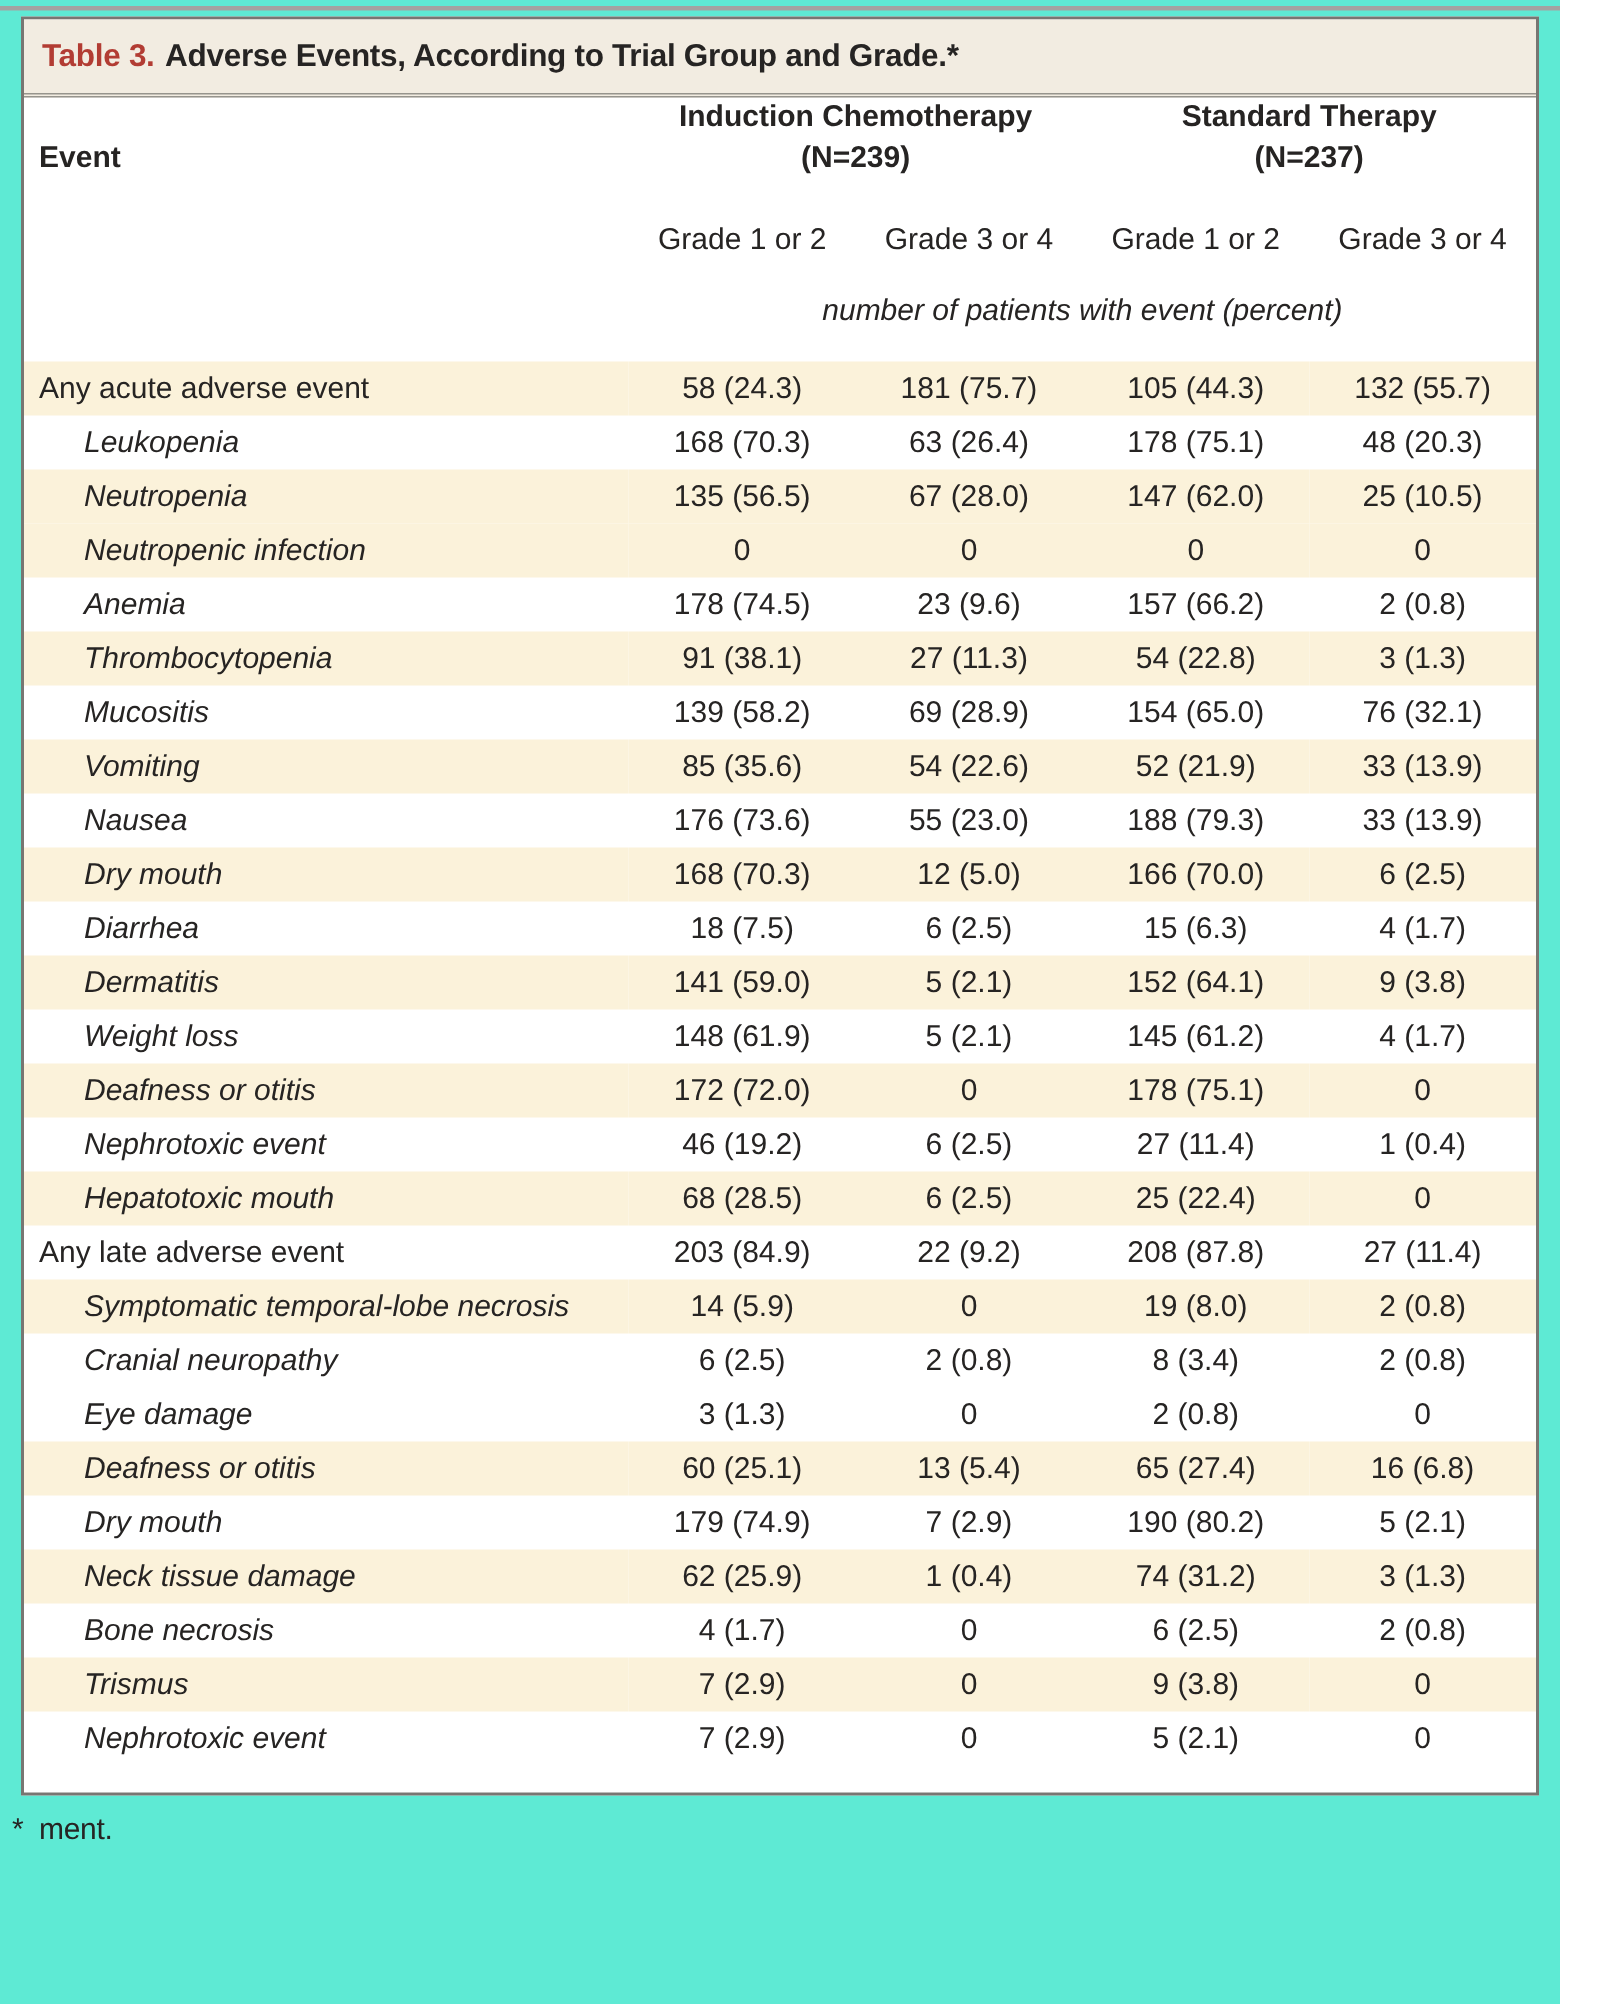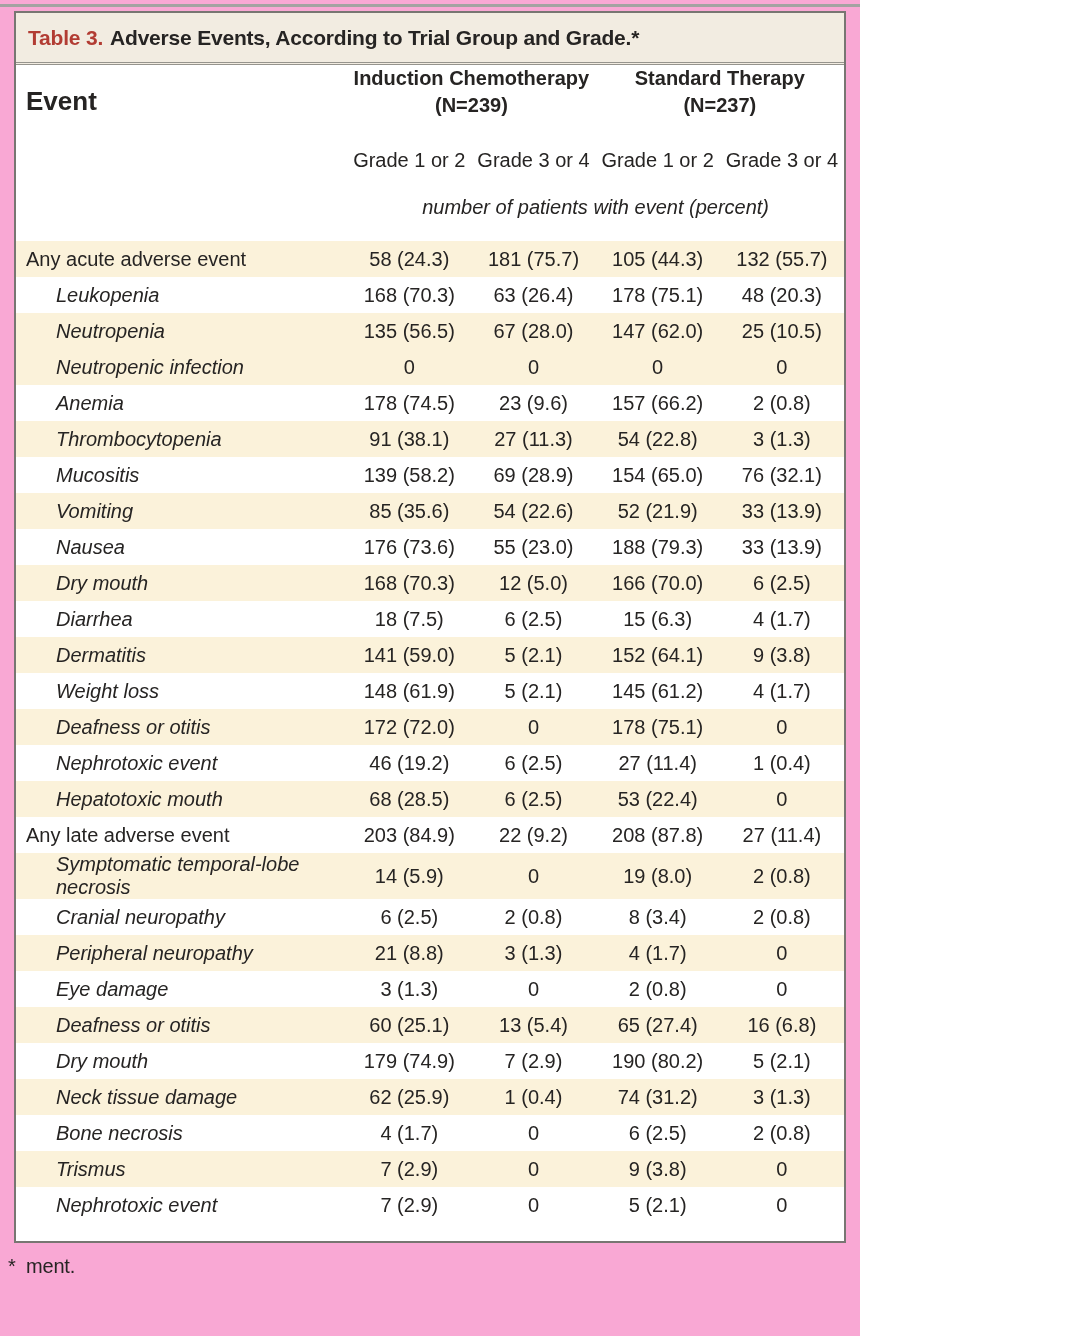--- a/index.html
+++ b/index.html
@@ -4,23 +4,23 @@
 <style>
   html, body {
     margin: 0;
     padding: 0;
     background: #ffffff;
     font-family: "Liberation Sans", "DejaVu Sans", sans-serif;
     color: #262423;
   }
   .page {
     position: relative;
-    width: 860px;
+    width: 1040px;
     height: 1336px;
-    background: #f9a8d4;
+    background: #5eead4;
     overflow: hidden;
   }
   .top-rule {
     margin: 4px 0 0 0;
     height: 3px;
     background: #a3a3a1;
   }
   .table-box {
     margin: 4px 14px 0 14px;
     border: 2px solid #787672;
@@ -46,21 +46,21 @@
   col.c-event { width: 40%; }
   col.c-val  { width: 15%; }
 
   thead th { font-weight: normal; padding: 0; }
   tr.hdr-groups th { vertical-align: bottom; }
   .event-hdr {
     text-align: left;
     font-weight: bold;
     padding-left: 10px;
     padding-bottom: 6px;
-    font-size: 26px;
+    font-size: 20px;
   }
   .group-hdr {
     text-align: center;
     font-weight: bold;
     font-size: 20px;
     line-height: 1.35;
     padding-bottom: 4px;
   }
   tr.hdr-grades th {
     text-align: center;
@@ -246,21 +246,21 @@
       <td class="event indent">Nephrotoxic event</td>
       <td class="val">46 (19.2)</td>
       <td class="val">6 (2.5)</td>
       <td class="val">27 (11.4)</td>
       <td class="val">1 (0.4)</td>
     </tr>
           <tr class="stripe">
       <td class="event indent">Hepatotoxic mouth</td>
       <td class="val">68 (28.5)</td>
       <td class="val">6 (2.5)</td>
-      <td class="val">53 (22.4)</td>
+      <td class="val">25 (22.4)</td>
       <td class="val">0</td>
     </tr>
           <tr>
       <td class="event">Any late adverse event</td>
       <td class="val">203 (84.9)</td>
       <td class="val">22 (9.2)</td>
       <td class="val">208 (87.8)</td>
       <td class="val">27 (11.4)</td>
     </tr>
           <tr class="stripe">
@@ -269,27 +269,20 @@
       <td class="val">0</td>
       <td class="val">19 (8.0)</td>
       <td class="val">2 (0.8)</td>
     </tr>
           <tr>
       <td class="event indent">Cranial neuropathy</td>
       <td class="val">6 (2.5)</td>
       <td class="val">2 (0.8)</td>
       <td class="val">8 (3.4)</td>
       <td class="val">2 (0.8)</td>
-    </tr>
-          <tr class="stripe">
-      <td class="event indent">Peripheral neuropathy</td>
-      <td class="val">21 (8.8)</td>
-      <td class="val">3 (1.3)</td>
-      <td class="val">4 (1.7)</td>
-      <td class="val">0</td>
     </tr>
           <tr>
       <td class="event indent">Eye damage</td>
       <td class="val">3 (1.3)</td>
       <td class="val">0</td>
       <td class="val">2 (0.8)</td>
       <td class="val">0</td>
     </tr>
           <tr class="stripe">
       <td class="event indent">Deafness or otitis</td>

